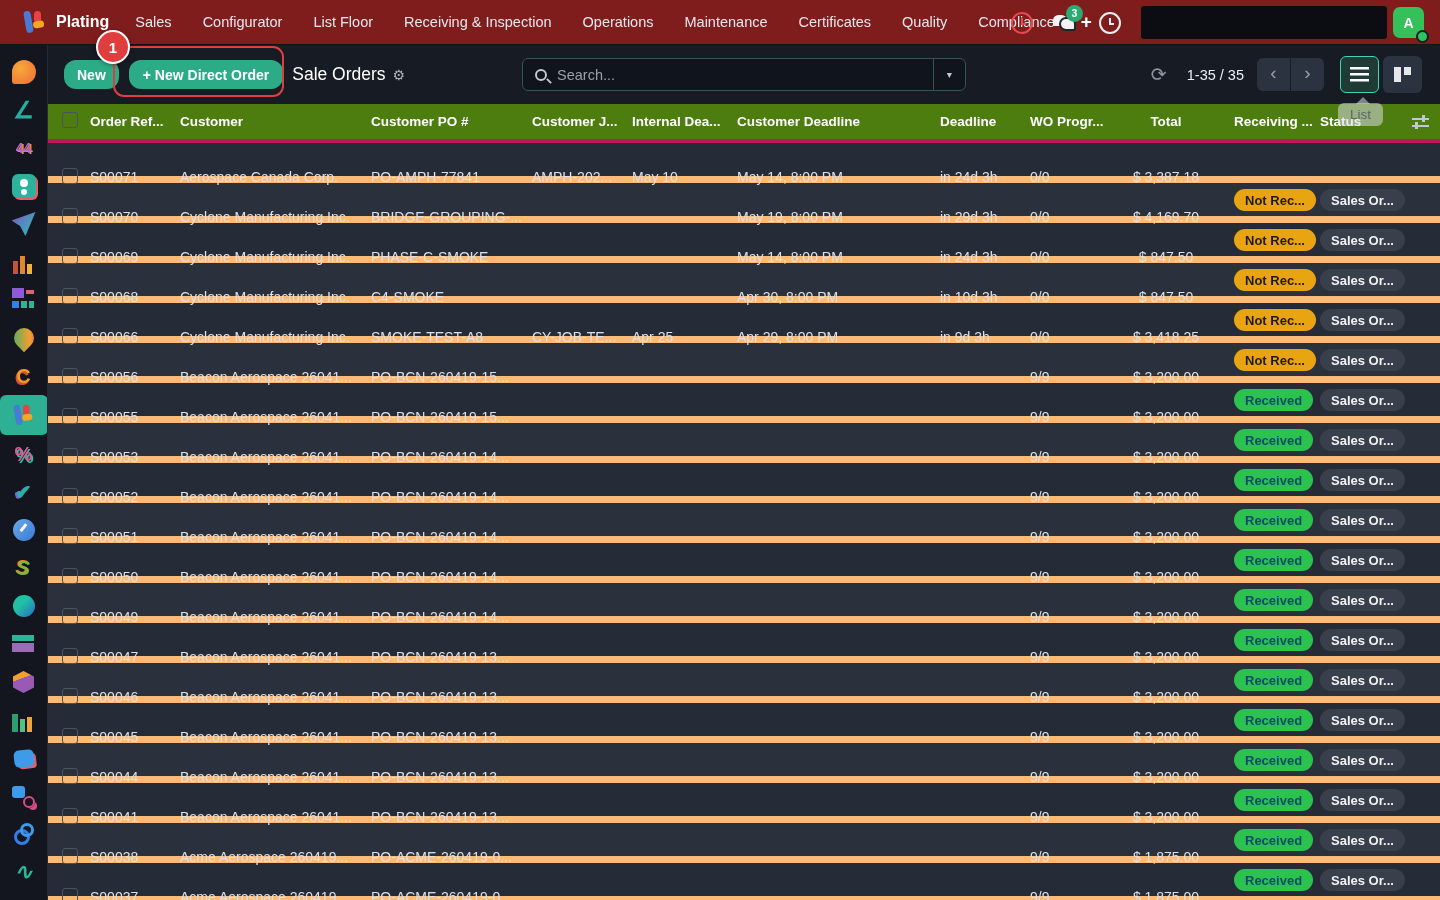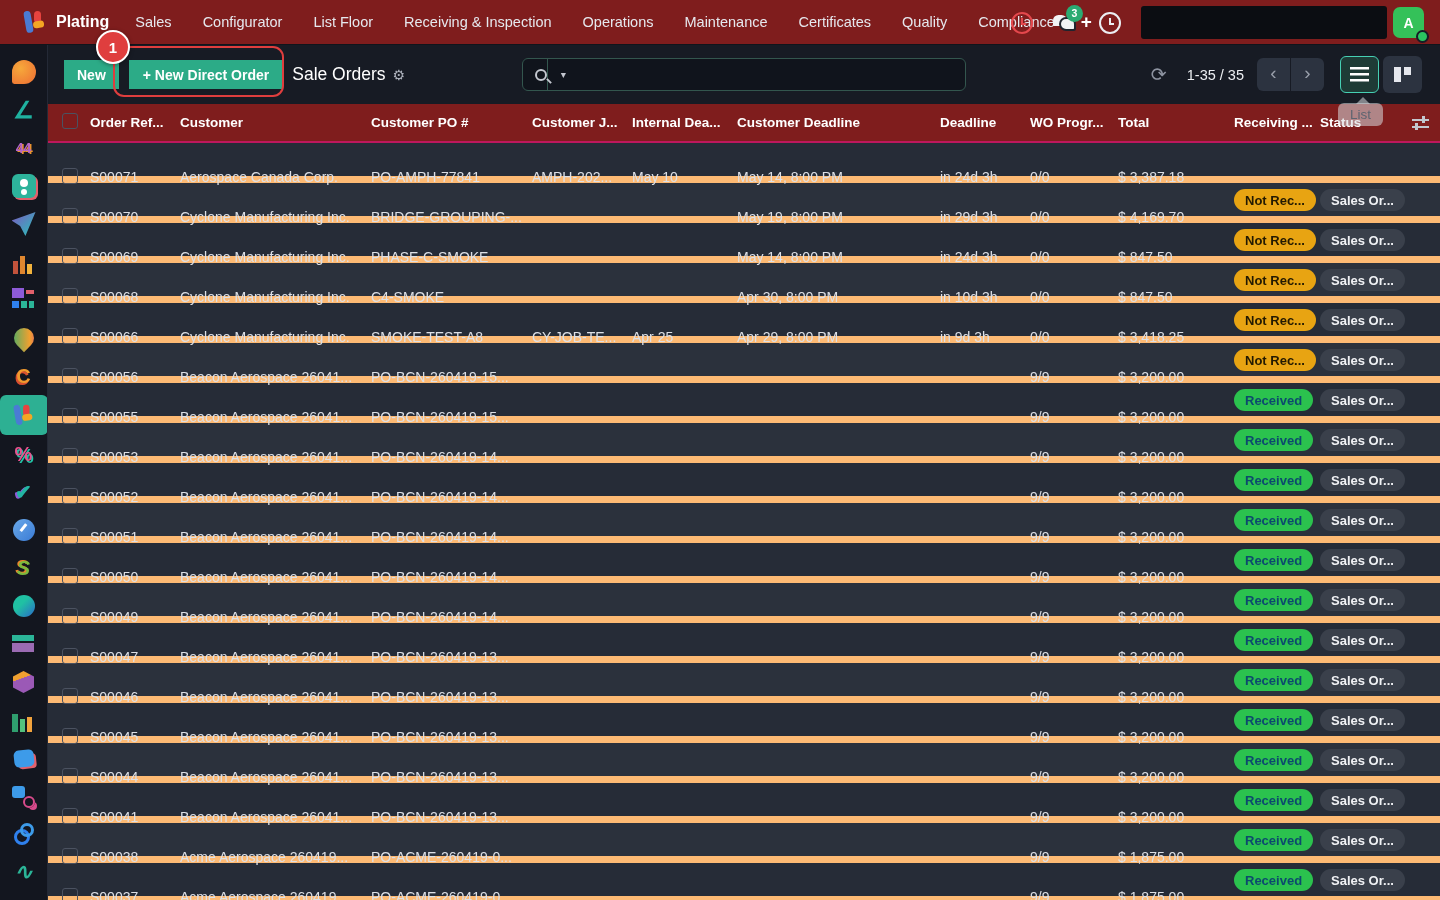--- a/index.html
+++ b/index.html
@@ -93,21 +93,21 @@
      height:8px; border:2.5px solid #d84a8b; border-radius:50%; box-shadow:4px 4px 0 -2px #d84a8b; }
   [data-app="integrations"] .ic::before { content:""; position:absolute; left:2px; bottom:1px; width:10px;
      height:10px; border:3px solid #2f80ed; border-radius:50%; }
   [data-app="integrations"] .ic::after { content:""; position:absolute; right:2px; top:1px; width:8px;
      height:8px; border:3px solid #3d9be9; border-radius:50%; }
   [data-app="sign"] .ic { color:#2bb598; font-size:22px; font-style:italic; }
 
   
   .toolbar { position:absolute; left:48px; top:45px; width:1392px; height:59px; background:#171b24;
     display:flex; align-items:center; z-index:10; }
-  .btn { border:none; border-radius:0; font-family:inherit; cursor:pointer; font-weight:bold; }
+  .btn { border:none; border-radius:12px; font-family:inherit; cursor:pointer; font-weight:bold; }
   .btn-new { background:#2cab87; color:#fff; font-size:14px; height:29px; padding:0 13px; margin-left:16px; }
   .btn-direct { background:#2cab87; color:#fff; font-size:14px; height:29px; padding:0 14px; margin-left:10px; }
   .view-title { color:#ffffff; font-size:17.5px; margin-left:9px; font-weight:normal; }
   .title-gear { color:#aeb3bd; font-size:14px; margin-left:7px; cursor:pointer; }
   .searchbar { position:absolute; left:474px; top:13px; width:444px; height:33px; background:#10141c;
     border:1px solid #33564e; border-radius:6px; display:flex; align-items:center; }
   .search-ic { width:12px; height:12px; border:2px solid #c3c7cf; border-radius:50%; margin-left:12px;
     position:relative; flex:0 0 auto; }
   .search-ic::after { content:""; position:absolute; left:9px; top:9px; width:6px; height:2px;
     background:#c3c7cf; transform:rotate(45deg); }
@@ -147,30 +147,30 @@
   .annot-num { position:absolute; left:96px; top:30px; width:34px; height:34px; border-radius:50%;
     background:#df3e3e; border:2px solid #ffffff; color:#ffffff; font-weight:bold; font-size:15px;
     display:flex; align-items:center; justify-content:center; z-index:51; pointer-events:none;
     box-shadow:0 1px 4px rgba(0,0,0,0.4); }
 
   
   .table-wrap { position:absolute; left:48px; top:104px; width:1392px; height:796px; overflow:hidden; }
   .trow { display:grid;
     grid-template-columns:38px 90px 191px 161px 100px 105px 203px 90px 88px 106px 90px 86px 1fr;
     align-items:center; height:40px; }
-  .trow.thead { height:39px; background:#7f1d1d; border-bottom:2px solid #be185d; }
+  .trow.thead { height:39px; background:#4d7c0f; border-bottom:4px solid #be185d; }
   .thead .cell { color:#ffffff; font-weight:bold; font-size:13.5px; }
   .tbody .trow { border-bottom:7px solid #fdba74; cursor:pointer; }
   .tbody .trow:nth-child(odd) { background:#262c37; }
   .tbody .trow:nth-child(even) { background:#2b313c; }
   .cell { padding-left:4px; white-space:nowrap; overflow:hidden; color:#dde0e6; font-size:14px; }
   .cell.c-sel { padding-left:14px; }
   .cbox { width:16px; height:16px; border:1px solid #4b5260; border-radius:3px; background:transparent;
     display:inline-block; cursor:pointer; }
-  .cell.c-total { text-align:left; padding-right:6px; }
+  .cell.c-total { text-align:center; padding-right:6px; }
   .thead .c-total { padding-right:6px; }
   .cell.c-receiving { padding-left:14px; overflow:visible; }
   .cell.c-status { padding-left:10px; overflow:visible; }
   .badge { display:inline-flex; align-items:center; justify-content:center; height:22px; border-radius:11px;
     padding:0 11px; font-size:13px; font-weight:bold;margin-top:46px; }
   .badge.not { background:#e8a412; color:#231a02; }
   .badge.rec { background:#2bc24e; color:#0c4a6e; }
   .badge.status { background:#3a404b; color:#f0f1f4; }
   .cell.c-gear { display:flex; justify-content:center; }
   .sliders-ic { width:17px; height:14px; position:relative; cursor:pointer; }
@@ -292,20 +292,21 @@
   </div>
 
 <div class="toolbar">
   <button class="btn btn-new">New</button>
   <button class="btn btn-direct">+ New Direct Order</button>
   <div class="view-title">Sale Orders</div>
   <div class="title-gear">⚙</div>
 
   <div class="searchbar">
     <span class="search-ic"></span>
+    <input class="search-input" placeholder="Search..." style="">
     <div class="search-caret">
       <span style="transform:scale(0.8)">▼</span>
     </div>
   </div>
 
   <div class="tb-right">
     <span class="refresh-ic">⟳</span>
     <span class="pager-text">1-35 / 35</span>
     <button class="pager-btn prev">
       <span>‹</span>

